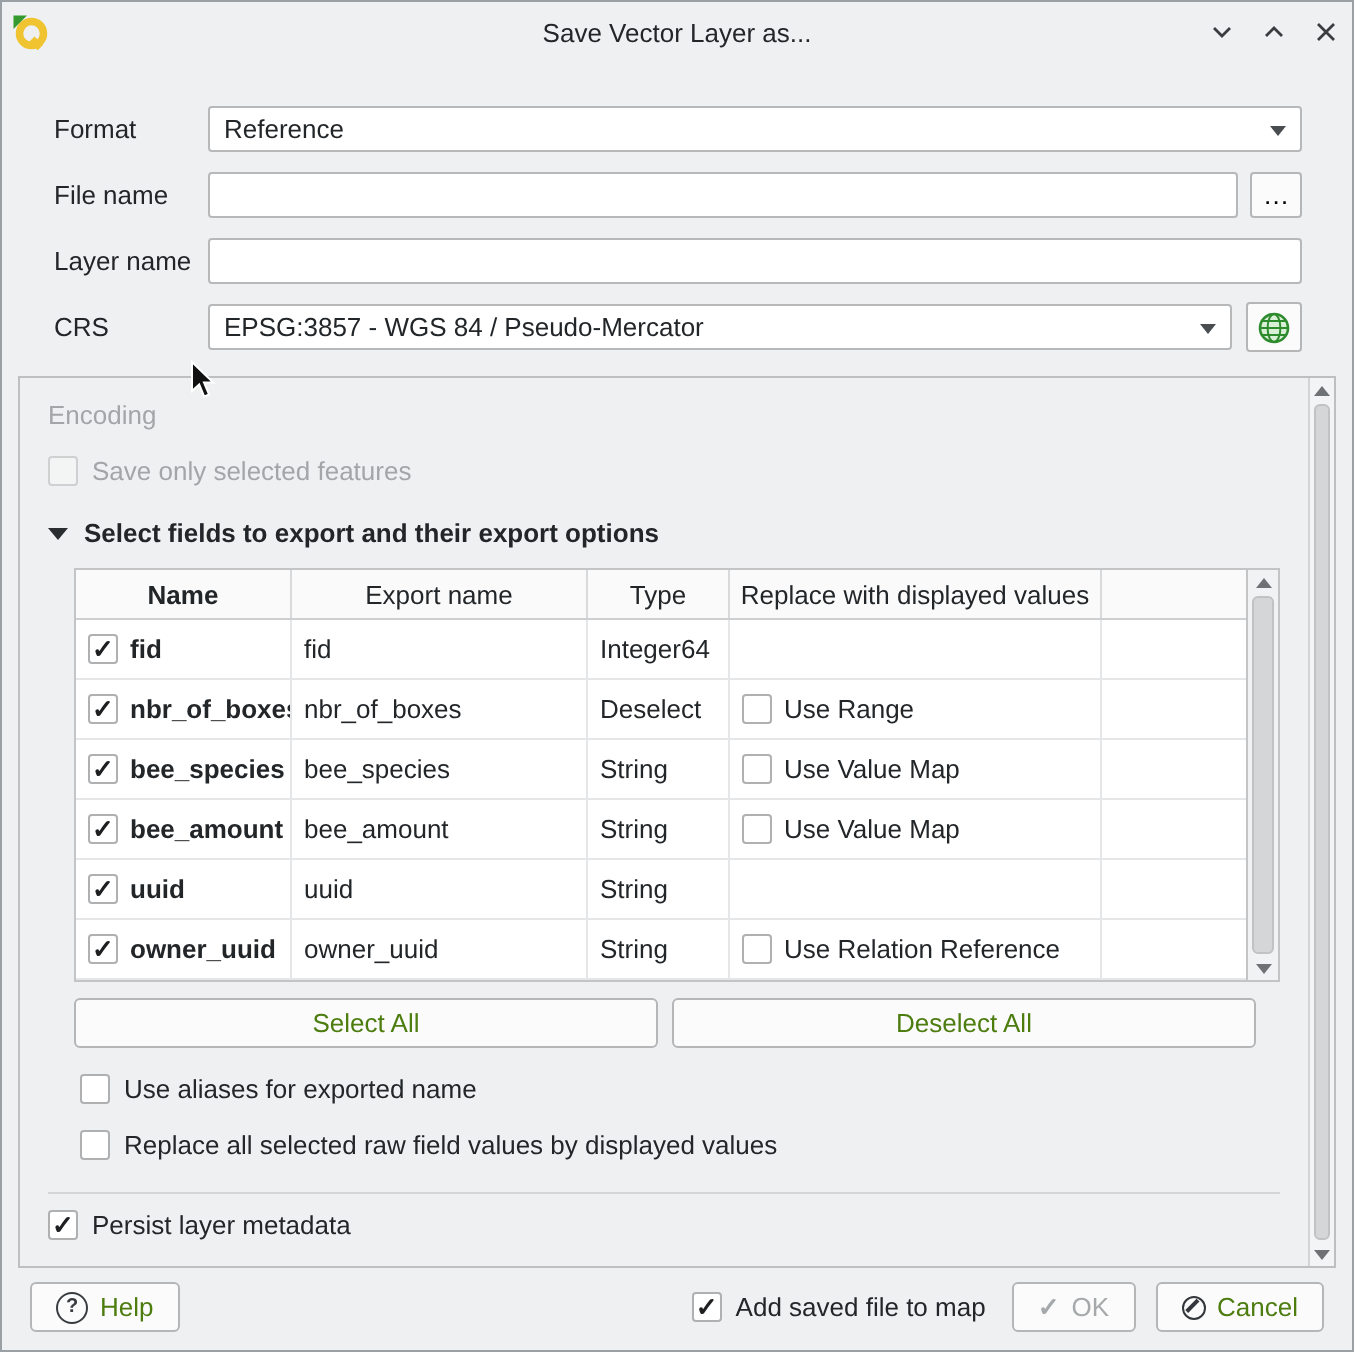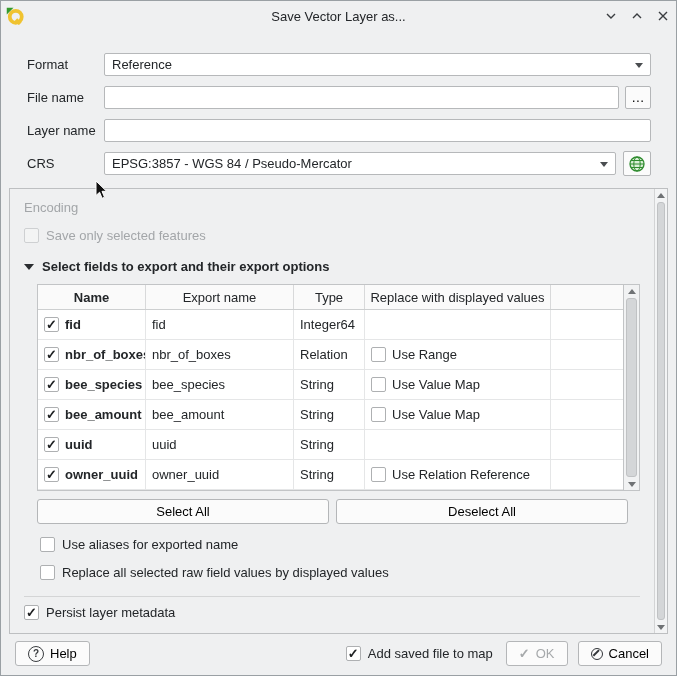--- a/index.html
+++ b/index.html
@@ -46,21 +46,21 @@
   
   .ftable{display:flex;width:603px;height:207px;margin:10px 0 0 27px;border:1px solid #c2c4c6;background:#fff;box-sizing:border-box;}
   .tmain{flex:1;overflow:hidden;}
   .thead{display:flex;height:25px;background:#fafafa;border-bottom:1px solid #cdcfd0;box-sizing:border-box;}
   .th{display:flex;align-items:center;justify-content:center;border-right:1px solid #d8d9da;box-sizing:border-box;overflow:hidden;white-space:nowrap;}
   .trow{display:flex;height:30px;border-bottom:1px solid #e5e6e7;box-sizing:border-box;background:#fff;}
   .td{display:flex;align-items:center;gap:6px;padding:0 6px;border-right:1px solid #e5e6e7;box-sizing:border-box;overflow:hidden;white-space:nowrap;}
   .c0{width:108px;font-weight:bold;}.c1{width:148px;}.c2{width:71px;}.c3{width:186px;}.c4{flex:1;border-right:none;}
   .tscroll{width:16px;border-left:1px solid #c2c4c6;background:#f1f2f3;display:flex;flex-direction:column;box-sizing:border-box;}
 
-  .btn{height:25px;background:#fbfbfb;border:1px solid #b4b6b8;border-radius:3px;display:inline-flex;align-items:center;justify-content:center;gap:6px;padding:0 12px;font:13px "Liberation Sans",sans-serif;color:#000000;box-sizing:border-box;}
+  .btn{height:25px;background:#fbfbfb;border:1px solid #b4b6b8;border-radius:3px;display:inline-flex;align-items:center;justify-content:center;gap:6px;padding:0 12px;font:13px "Liberation Sans",sans-serif;color:#4d7c0f;box-sizing:border-box;}
   .btn.disabled{color:#a6a9ab;}
   .sel-btn-row{display:flex;gap:7px;margin:8px 0 0 27px;}
   .sel-btn-row .btn{width:292px;}
   .opt-row.indent{margin-left:30px;}
   .divider{margin:16px 14px 0;border-top:1px solid #d4d5d6;height:0;}
 
   
   .footer{position:absolute;left:0;right:0;bottom:0;height:43px;display:flex;align-items:center;padding:0 14px;box-sizing:border-box;gap:10px;}
   .spacer{flex:1;}
   .addmap{display:flex;align-items:center;gap:7px;margin-right:3px;}
@@ -187,21 +187,21 @@
 
           <div class="trow">
             <div class="td c0">
               <span class="cb checked"></span>
               <span>nbr_of_boxes</span>
             </div>
             <div class="td c1">
                 <span>nbr_of_boxes</span>
               </div>
             <div class="td c2">
-                <span>Relation</span>
+                <span>Deselect</span>
               </div>
             <div class="td c3">
               <span class="cb"></span>
               <span>Use Range</span>
             </div>
             <div class="td c4"></div>
           </div>
 
           <div class="trow">
             <div class="td c0">

